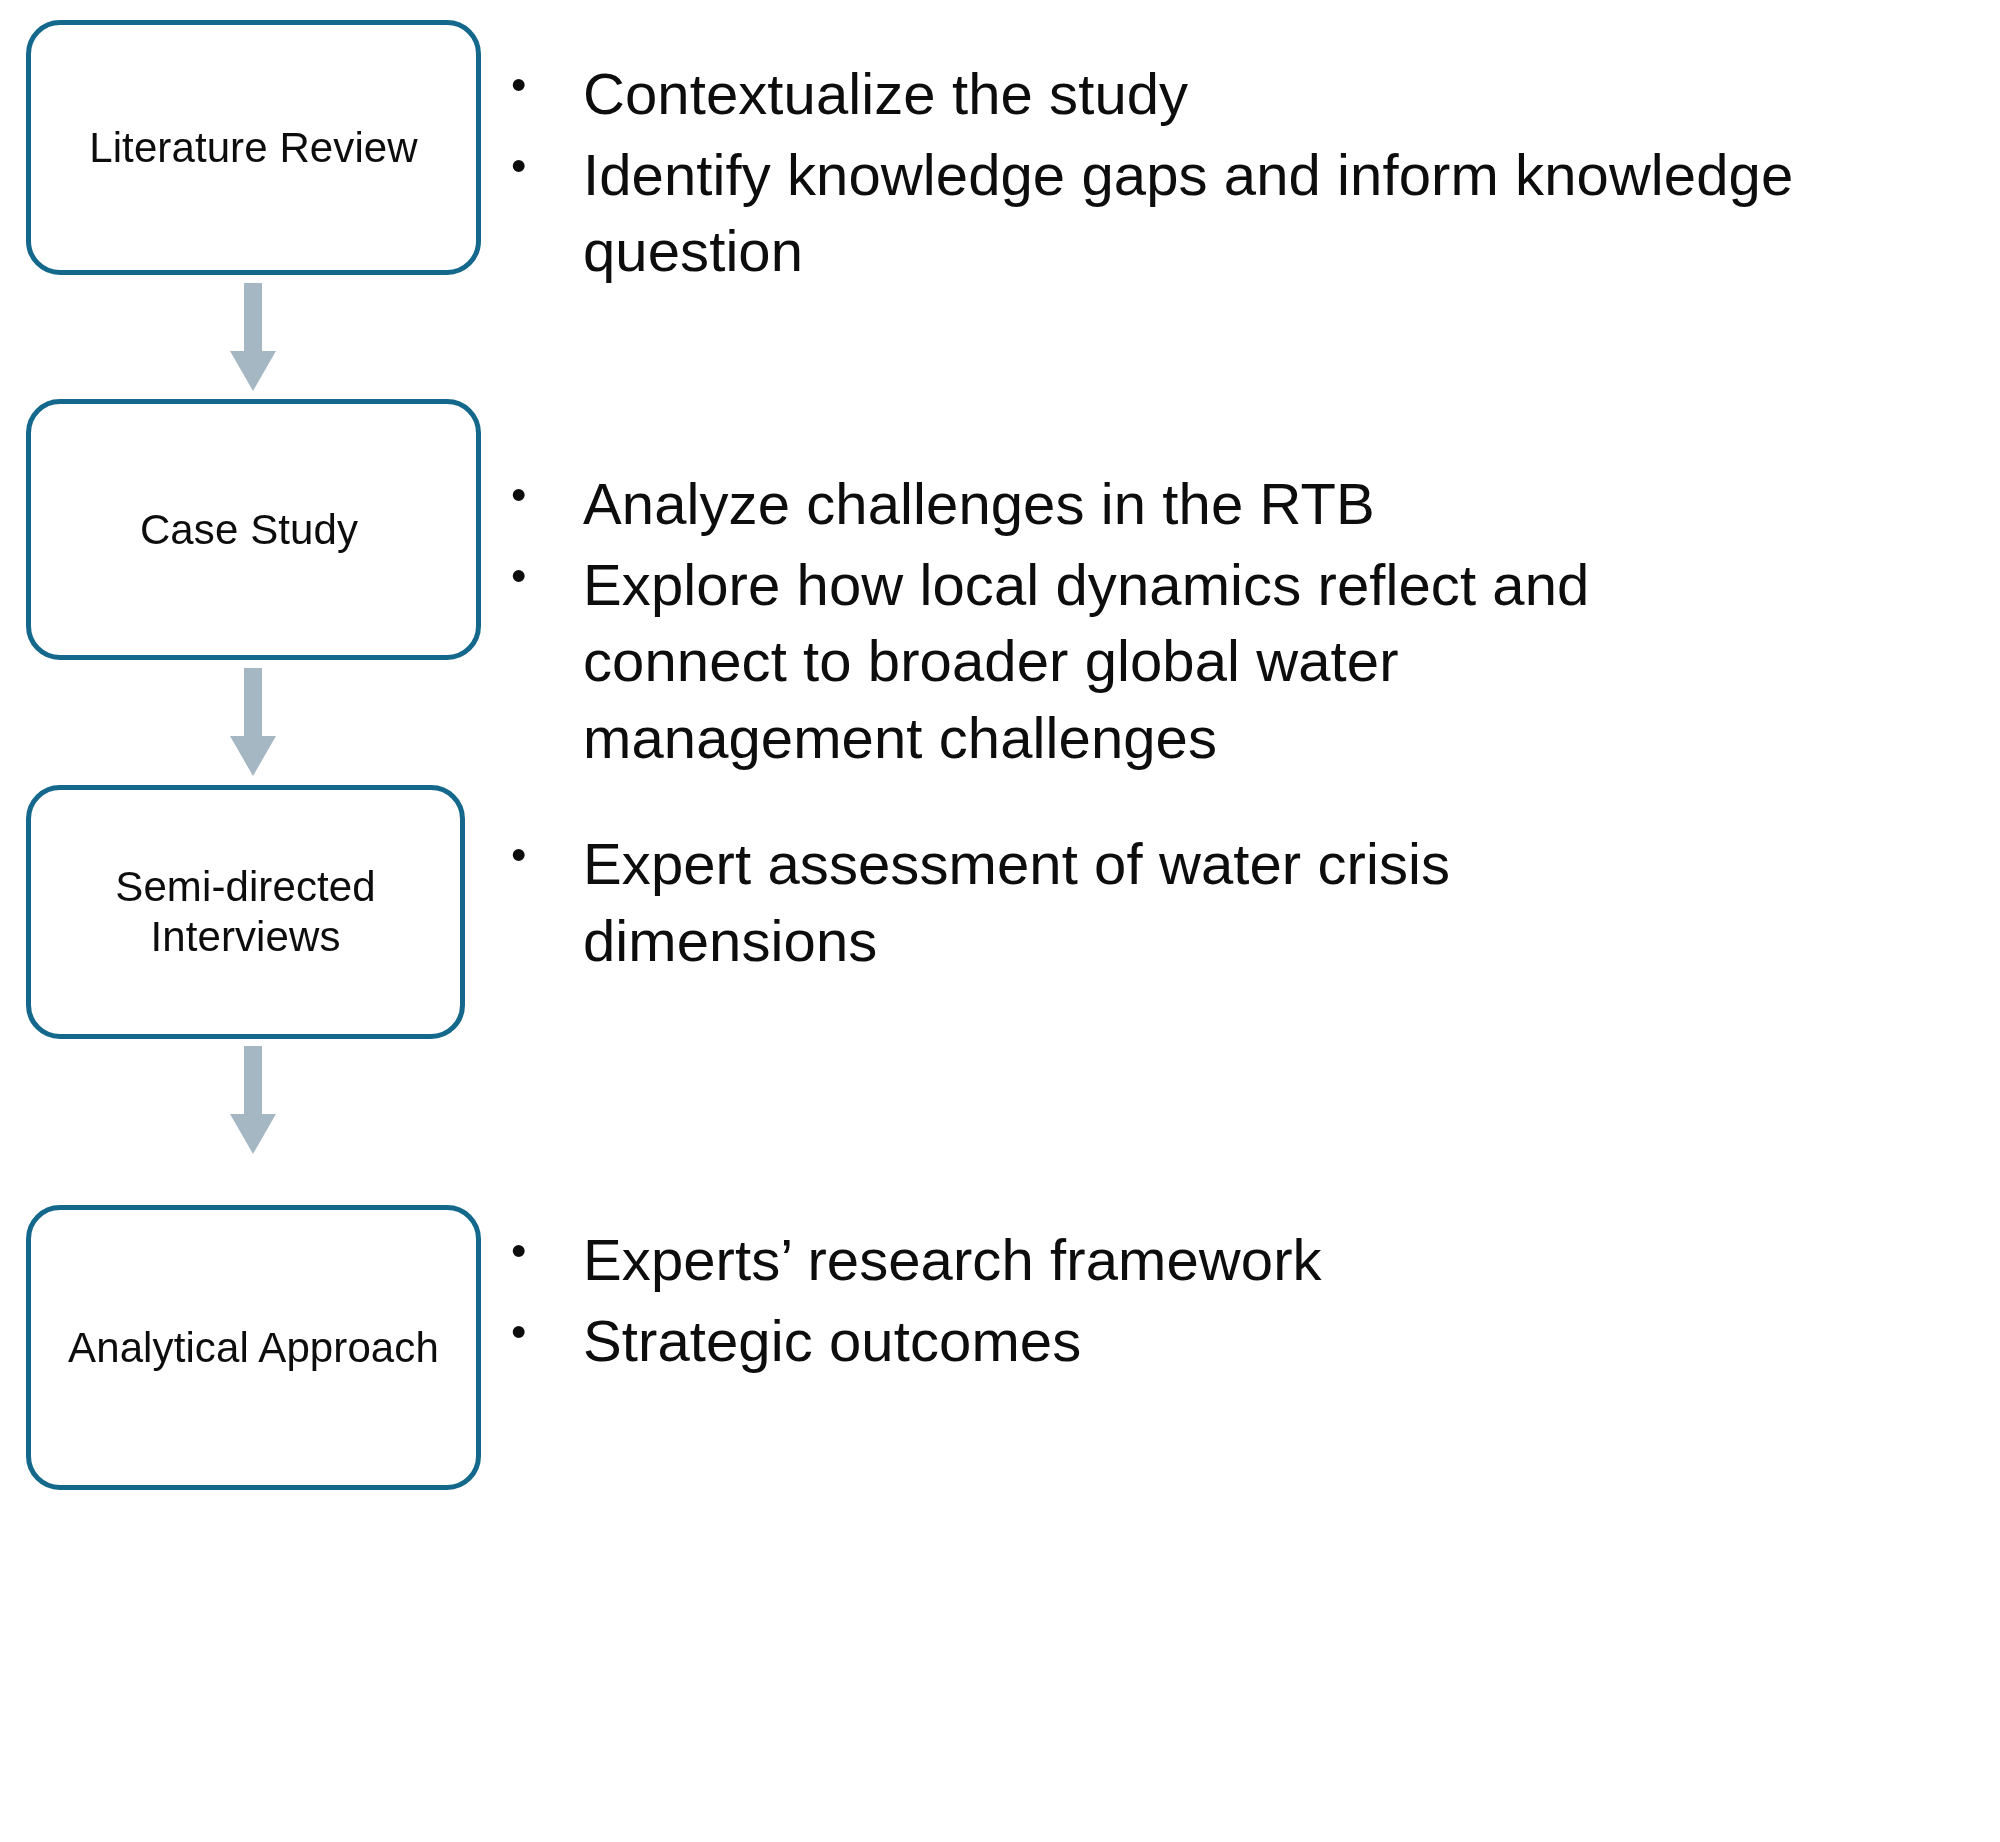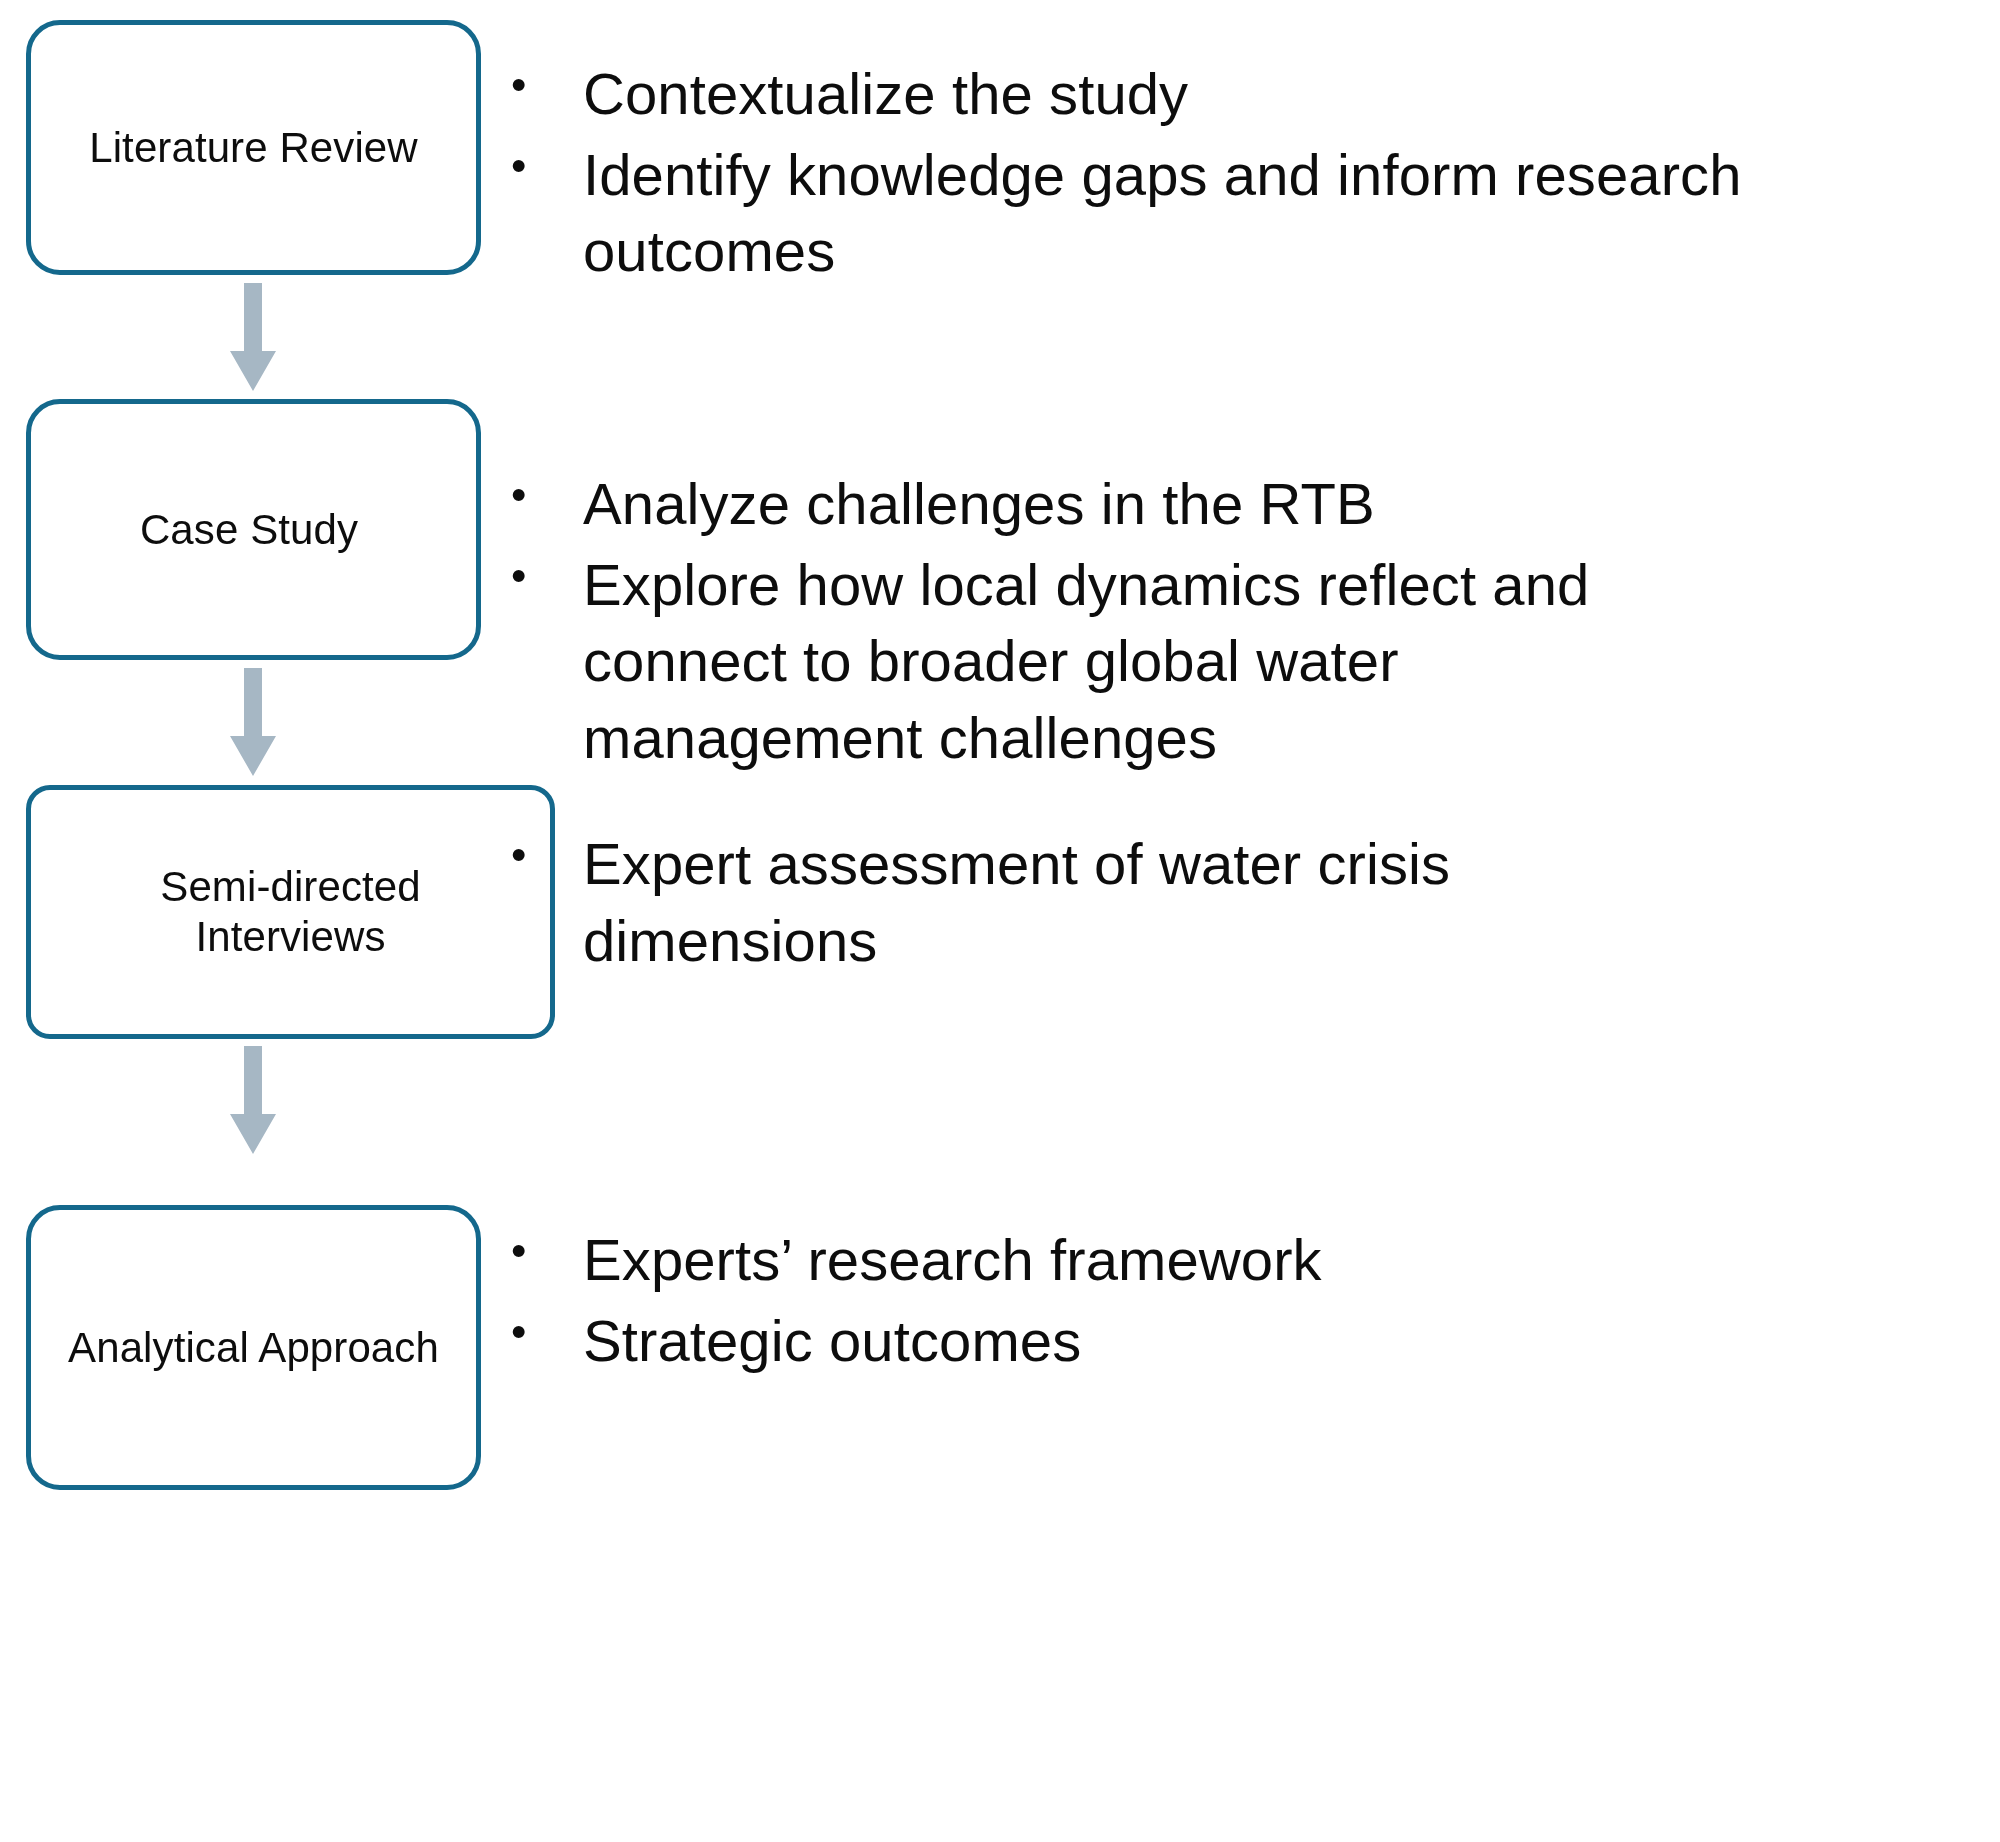--- a/index.html
+++ b/index.html
@@ -85,21 +85,21 @@
     <div class="stage-label">Literature Review</div>
   </div>
 
   <div class="bullet-group" style="left:505px; top:56px; width:1480px;">
     <div class="bullet-row">
       <span class="bullet-dot">•</span>
       <span class="bullet-text">Contextualize the study</span>
     </div>
     <div class="bullet-row">
       <span class="bullet-dot">•</span>
-      <span class="bullet-text">Identify knowledge gaps and inform research outcomes</span>
+      <span class="bullet-text">Identify knowledge gaps and inform knowledge question</span>
     </div>
   </div>
 
   <div class="arrow" style="left:230px; top:283px; height:108px;">
     <svg viewBox="0 0 46 108" preserveAspectRatio="none" aria-hidden="true">
       <polygon points="14,0 32,0 32,68 46,68 23,108 0,68 14,68" fill="#A6B7C4"></polygon>
     </svg>
   </div>
 
   <div class="stage-box" style="left:26px; top:399px; width:455px; height:261px;padding-left:13px;">
@@ -118,21 +118,21 @@
 management challenges</span>
     </div>
   </div>
 
   <div class="arrow" style="left:230px; top:668px; height:108px;">
     <svg viewBox="0 0 46 108" preserveAspectRatio="none" aria-hidden="true">
       <polygon points="14,0 32,0 32,68 46,68 23,108 0,68 14,68" fill="#A6B7C4"></polygon>
     </svg>
   </div>
 
-  <div class="stage-box" style="left:26px; top:785px; width:529px; height:254px;border-radius:24px;">
+  <div class="stage-box" style="left:26px; top:785px; width:439px; height:254px;">
     <div class="stage-label">Semi-directed
 Interviews</div>
   </div>
 
   <div class="bullet-group" style="left:505px; top:826px; width:1100px;">
     <div class="bullet-row">
       <span class="bullet-dot">•</span>
       <span class="bullet-text">Expert assessment of water crisis
 dimensions</span>
     </div>

